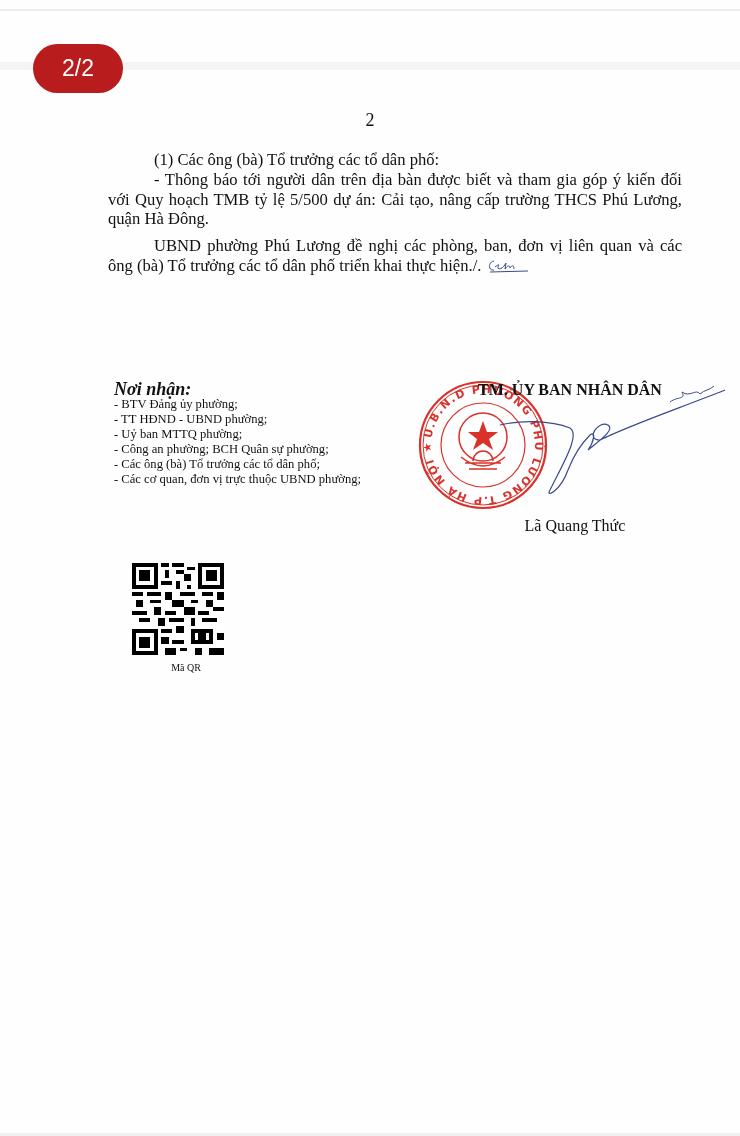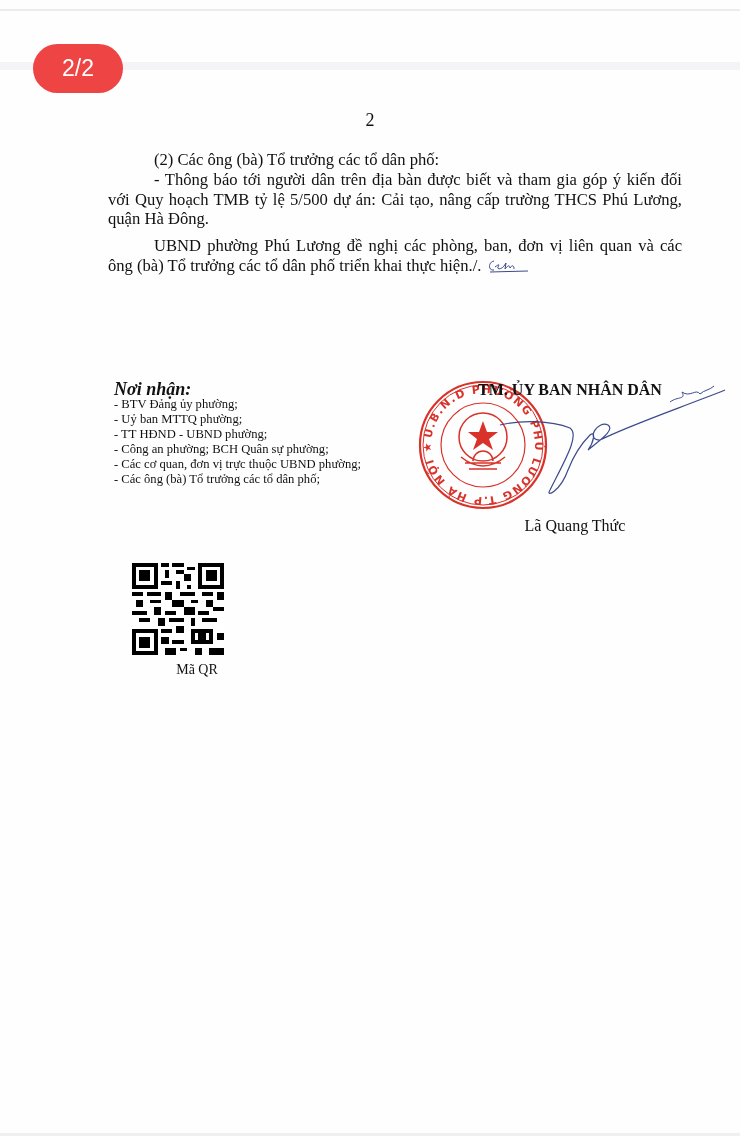--- a/index.html
+++ b/index.html
@@ -7,64 +7,64 @@
       width:740px; height:1136px; position:relative; overflow:hidden;
       background:#fefefe;
       font-family:"Liberation Serif", "DejaVu Serif", serif;
       color:#111;
     }
     .top-line { position:absolute; left:0; top:9px; width:740px; height:2px; background:#ececee; }
     .strip { position:absolute; left:0; top:62px; width:740px; height:8px; background:#f4f4f6; }
     .bottom-line { position:absolute; left:0; top:1133px; width:740px; height:3px; background:#f0f0f2; }
     .page-badge {
       position:absolute; left:33px; top:44px; width:90px; height:49px;
-      border-radius:25px; background:#ef4444; color:#fff;
+      border-radius:25px; background:#b91c1c; color:#fff;
       font-family:"Liberation Sans", "DejaVu Sans", sans-serif;
       font-size:23px; display:flex; align-items:center; justify-content:center;
     }
     .page-num { position:absolute; left:0; width:740px; top:110px; text-align:center; font-size:18px; }
     .body-text { position:absolute; left:108px; width:574px; top:150px; font-size:16.6px; line-height:19.8px; text-align:justify; }
     .body-text p { margin:0; }
     .indent { text-indent:46px; }
     .gap { margin-top:7px !important; }
     .initial { display:inline-block; width:44px; height:14px; vertical-align:-2px; }
     .recipients { position:absolute; left:114px; top:381px; font-size:12.6px; line-height:15.1px; }
     .recipients .title { font-weight:bold; font-style:italic; font-size:18px; line-height:16px; }
     .sign-block { position:absolute; left:450px; top:380px; width:240px; text-align:center; font-weight:bold; font-size:16px; line-height:19px; }
     .sig-name { position:absolute; left:490px; top:517px; width:170px; text-align:center; font-weight:normal; font-size:16px; }
     .seal { position:absolute; left:417px; top:379px; width:132px; height:132px; }
     .signature { position:absolute; left:490px; top:380px; width:240px; height:130px; }
     .qr { position:absolute; left:132px; top:563px; width:92px; height:92px; }
-    .qr-label { position:absolute; left:147px; top:662px; width:100px; text-align:center; font-size:14px; }
+    .qr-label { position:absolute; left:136px; top:662px; width:100px; text-align:center; font-size:10px; }
   </style>
 </head>
 <body>
 
 <div class="top-line"></div>
 <div class="strip"></div>
 <div class="page-badge">2/2</div>
 
 <div class="page-num">2</div>
 
 <div class="body-text">
-  <p class="indent">(2) Các ông (bà) Tổ trưởng các tổ dân phố:</p>
+  <p class="indent">(1) Các ông (bà) Tổ trưởng các tổ dân phố:</p>
   <p class="indent">- Thông báo tới người dân trên địa bàn được biết và tham gia góp ý kiến đối với Quy hoạch TMB tỷ lệ 5/500 dự án: Cải tạo, nâng cấp trường THCS Phú Lương, quận Hà Đông.</p>
   <p class="indent gap"><span>UBND phường Phú Lương đề nghị các phòng, ban, đơn vị liên quan và các ông (bà) Tổ trưởng các tổ dân phố triển khai thực hiện./.</span> <svg class="initial" viewBox="0 0 44 14">
         <path d="M8 2 C2 3 2 12 8 11 M9 8 C12 6 14 4 12 8 C11 11 16 10 18 7 L20 4 L19 10 C22 6 24 6 24 9 C26 6 28 6 28 10 M4 13 L42 12" stroke="#3b4a8c" stroke-width="1" fill="none"></path>
       </svg></p>
 </div>
 
 <div class="recipients">
   <div class="title">Nơi nhận:</div>
   <div>- BTV Đảng ủy phường;</div>
+  <div>- TT HĐND - UBND phường;</div>
   <div>- Uỷ ban MTTQ phường;</div>
-  <div>- TT HĐND - UBND phường;</div>
   <div>- Công an phường; BCH Quân sự phường;</div>
+  <div>- Các ông (bà) Tổ trưởng các tổ dân phố;</div>
   <div>- Các cơ quan, đơn vị trực thuộc UBND phường;</div>
-  <div>- Các ông (bà) Tổ trưởng các tổ dân phố;</div>
 </div>
 
 <svg class="seal" viewBox="0 0 132 132">
   <defs>
     <path id="sealArc" d="M66 66 m-52 0 a52 52 0 1 1 104 0 a52 52 0 1 1 -104 0"></path>
   </defs>
   <circle cx="66" cy="66" r="63" fill="none" stroke="#d8322a" stroke-width="2.2"></circle>
   <circle cx="66" cy="66" r="60" fill="none" stroke="#d8322a" stroke-width="1"></circle>
   <circle cx="66" cy="66" r="42" fill="none" stroke="#d8322a" stroke-width="1.2"></circle>
   <text font-family="DejaVu Sans, sans-serif" font-size="11" font-weight="bold" fill="#d8322a" letter-spacing="1.5">

